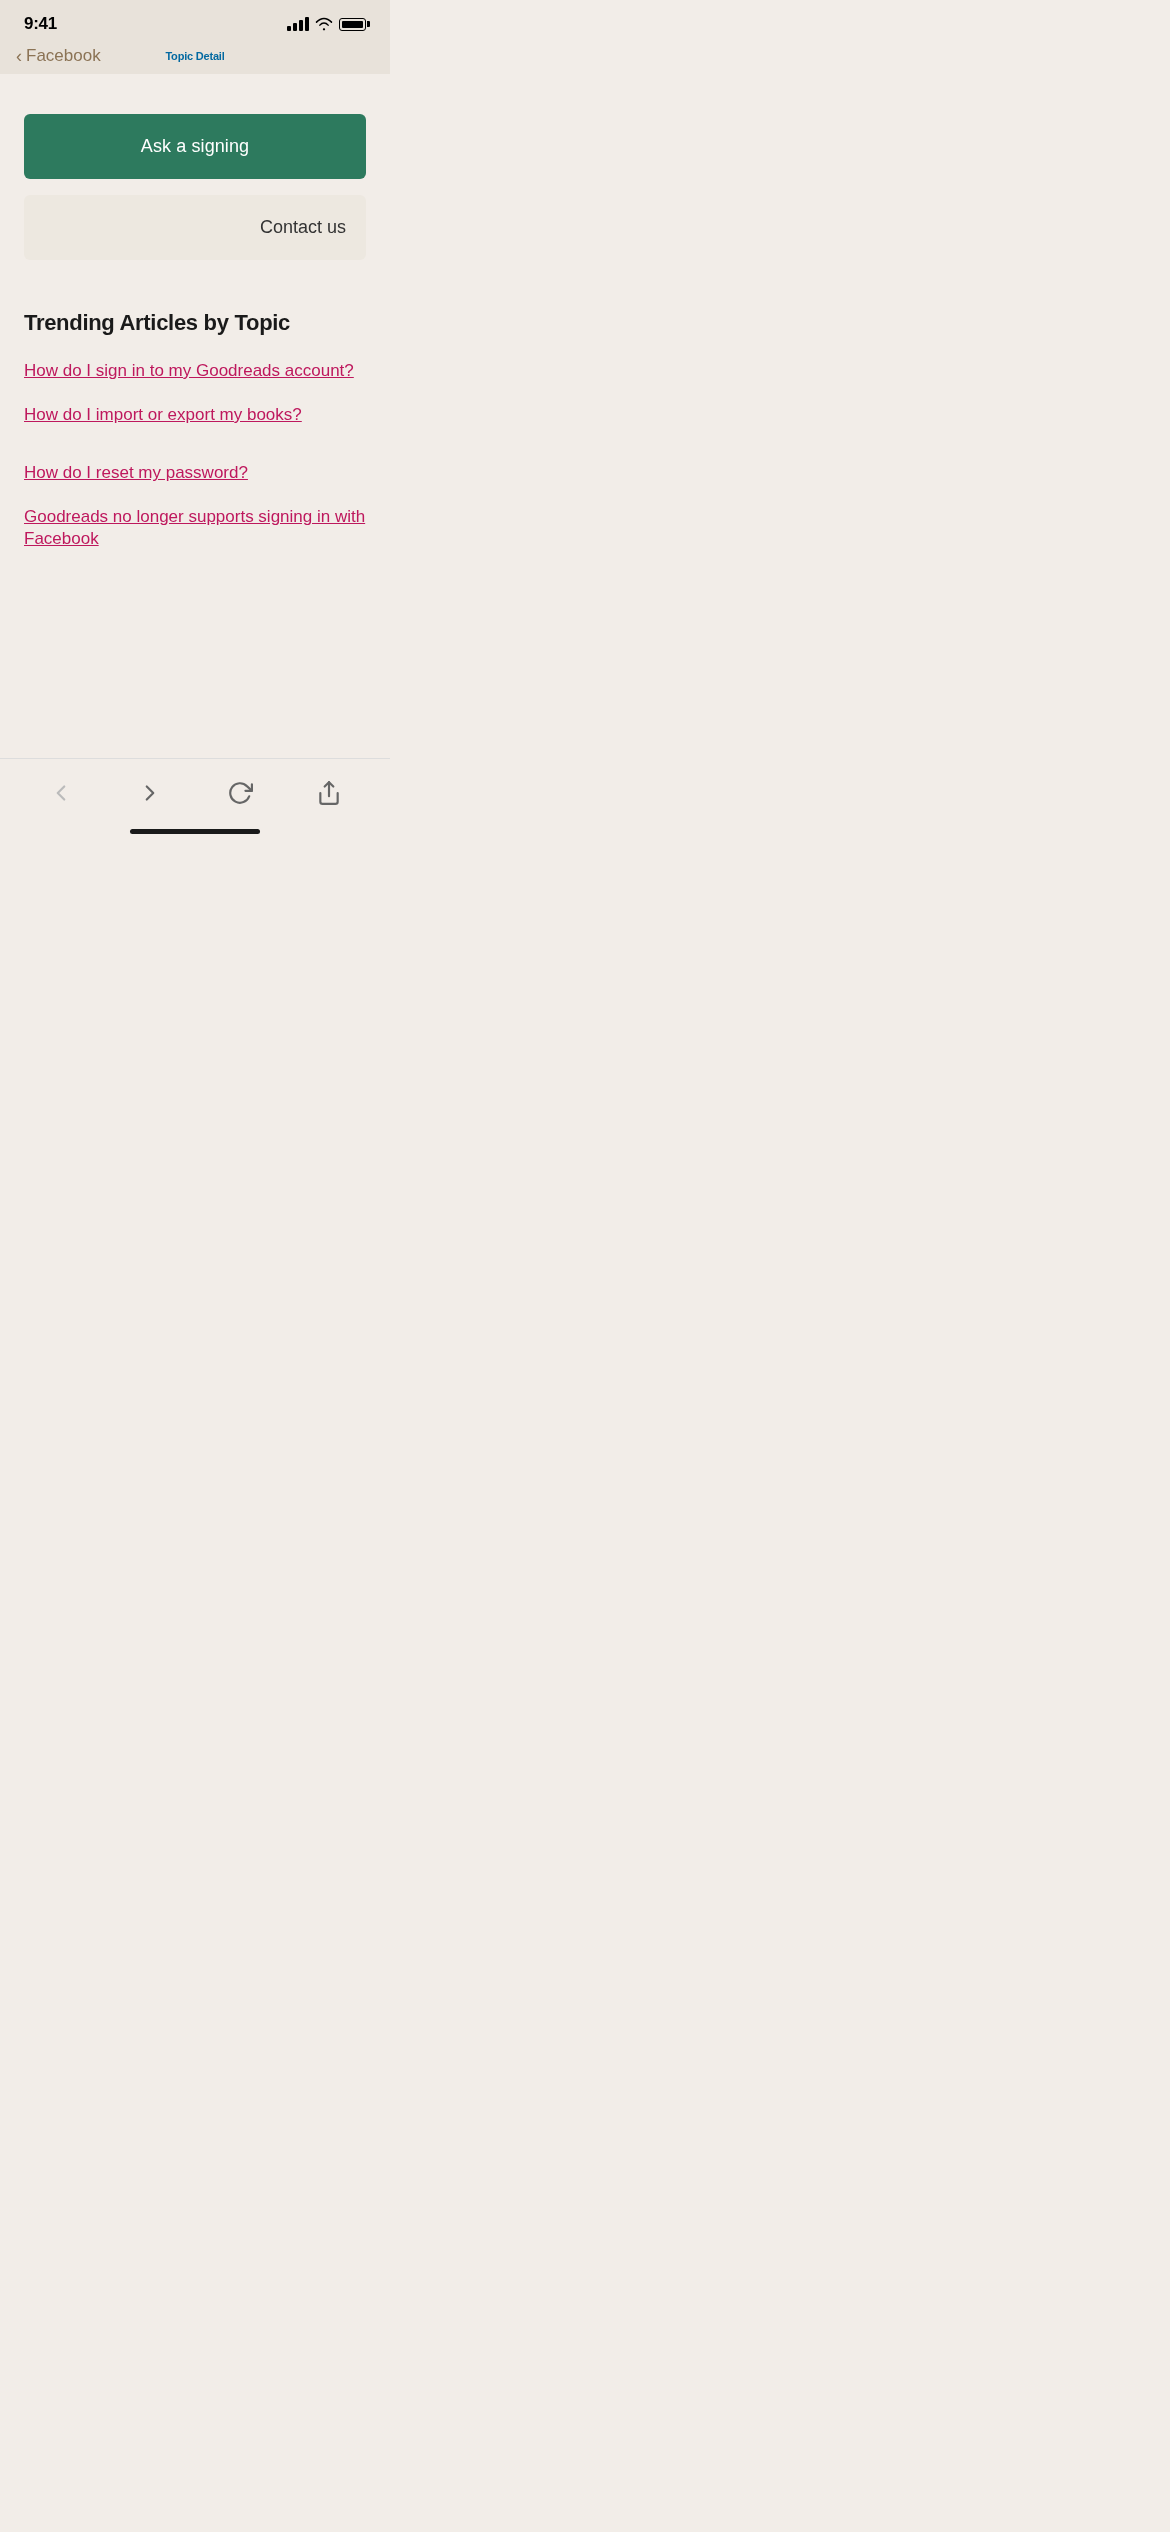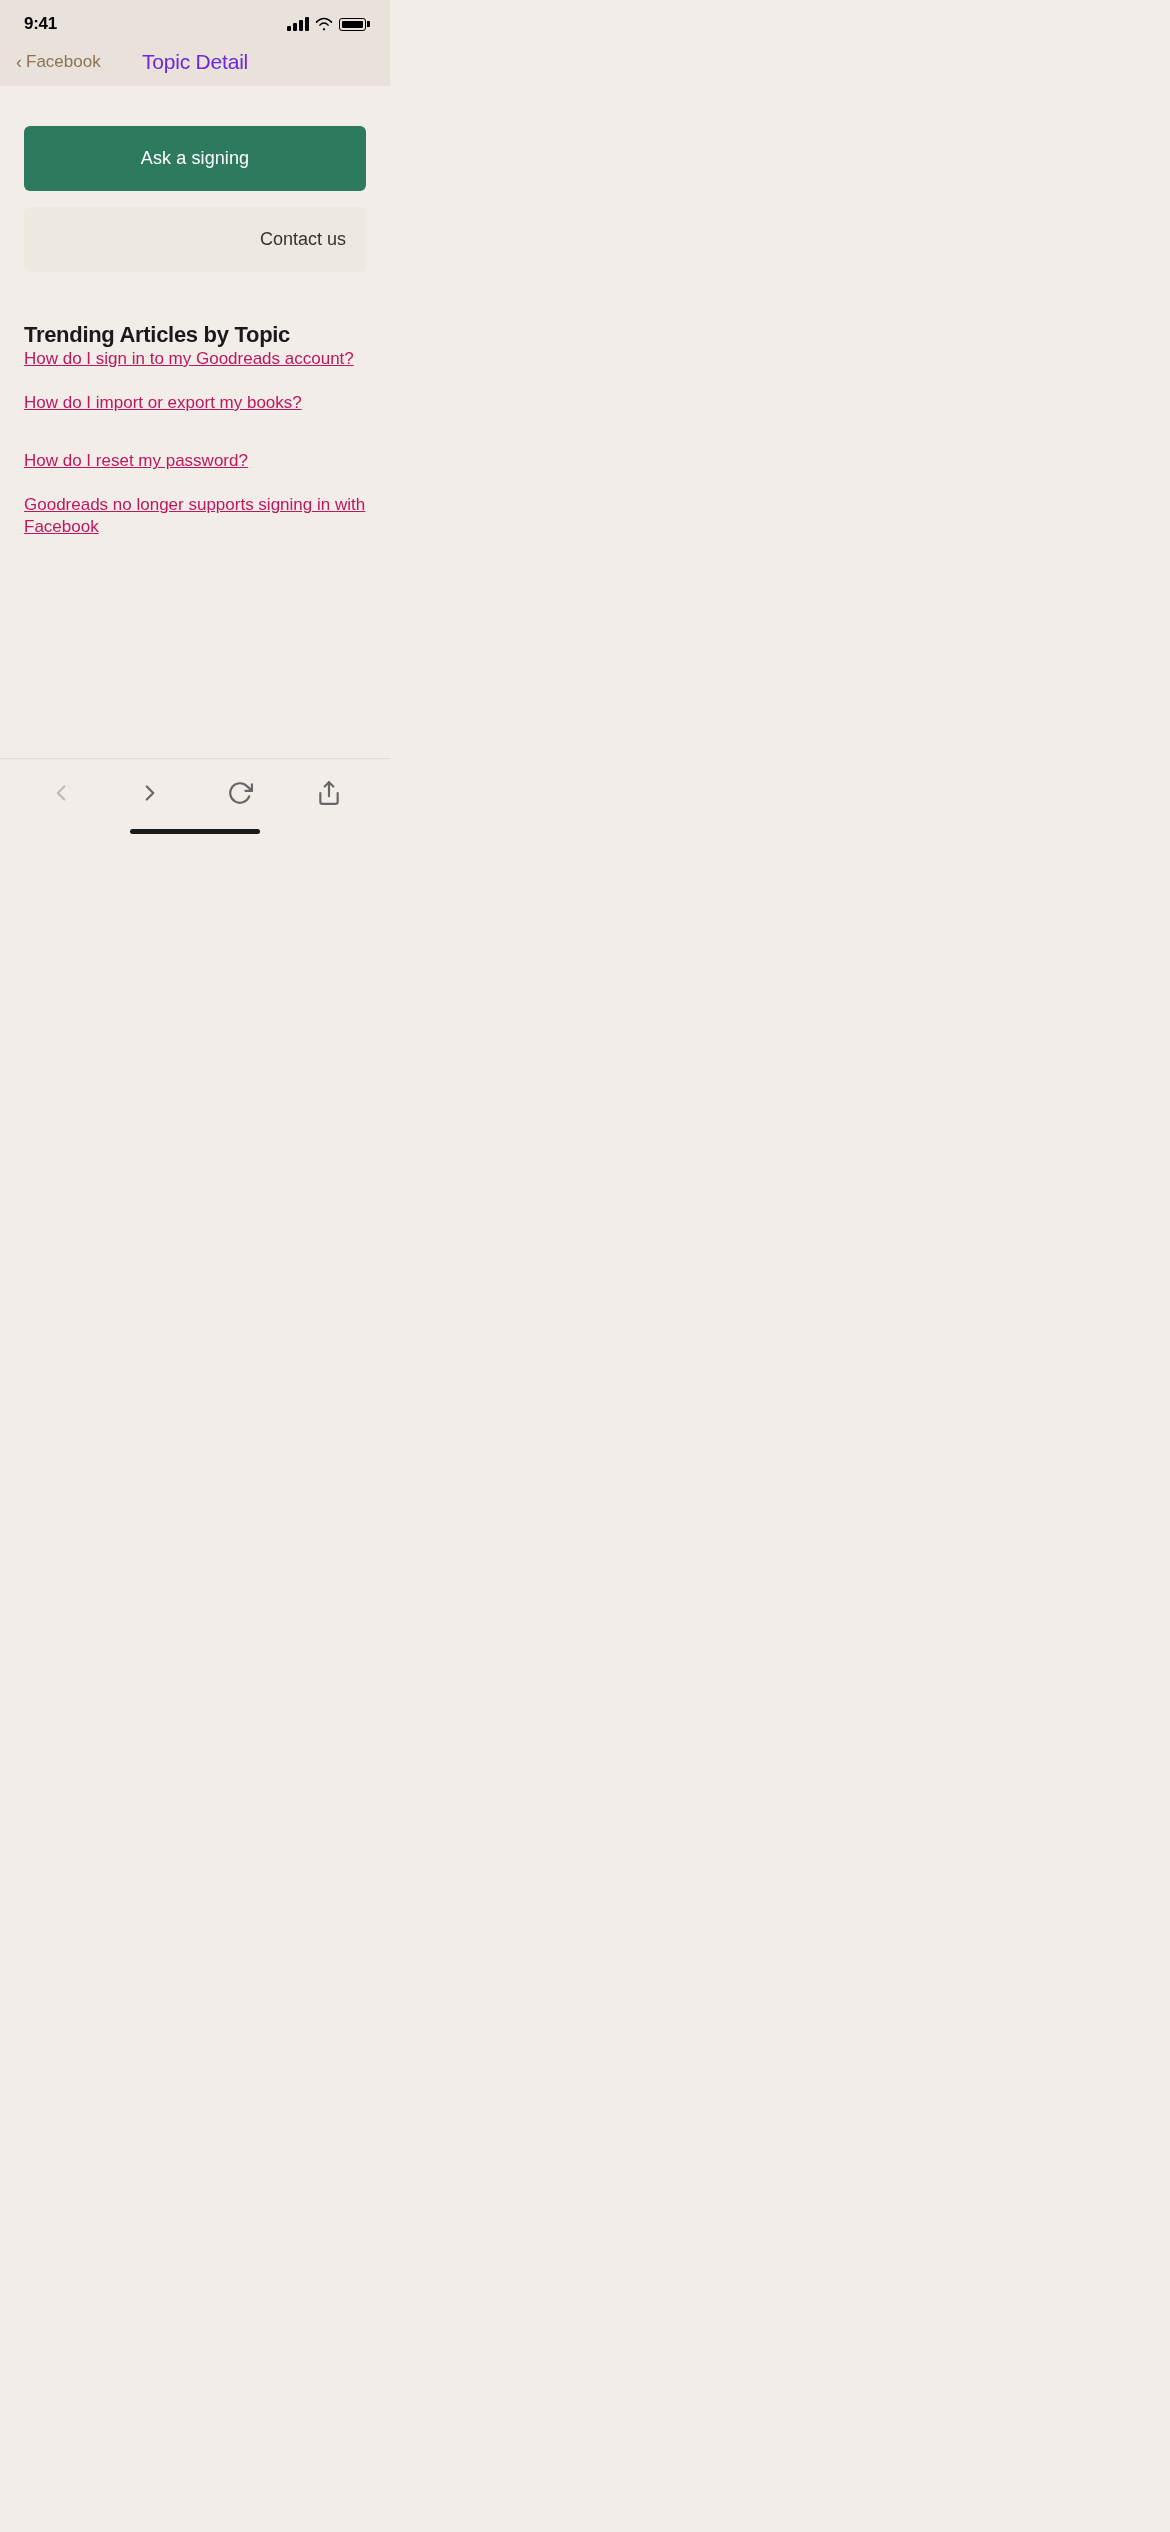--- a/index.html
+++ b/index.html
@@ -123,23 +123,23 @@
       text-decoration: none;
     }
 
     .nav-back-chevron {
       font-size: 18px;
       line-height: 1;
       margin-top: -1px;
     }
 
     .nav-title {
-      font-size: 21px;
-      font-weight: 400;
-      color: #6d28d9;
+      font-size: 11px;
+      font-weight: 700;
+      color: #0369a1;
       letter-spacing: -0.2px;
     }
 
     
     .main-content {
       flex: 1;
       background-color: #f2ede8;
       overflow-y: auto;
       padding: 40px 24px 20px 24px;
     }
@@ -178,20 +178,21 @@
     }
 
     .trending-section {
       margin-bottom: 30px;
     }
 
     .trending-title {
       font-size: 22px;
       font-weight: 700;
       color: #1a1a1a;
+      margin-bottom: 24px;
       letter-spacing: -0.3px;
     }
 
     .article-link {
       display: block;
       color: #be185d;
       font-size: 17px;
       text-decoration: underline;
       margin-bottom: 22px;
       line-height: 1.3;

